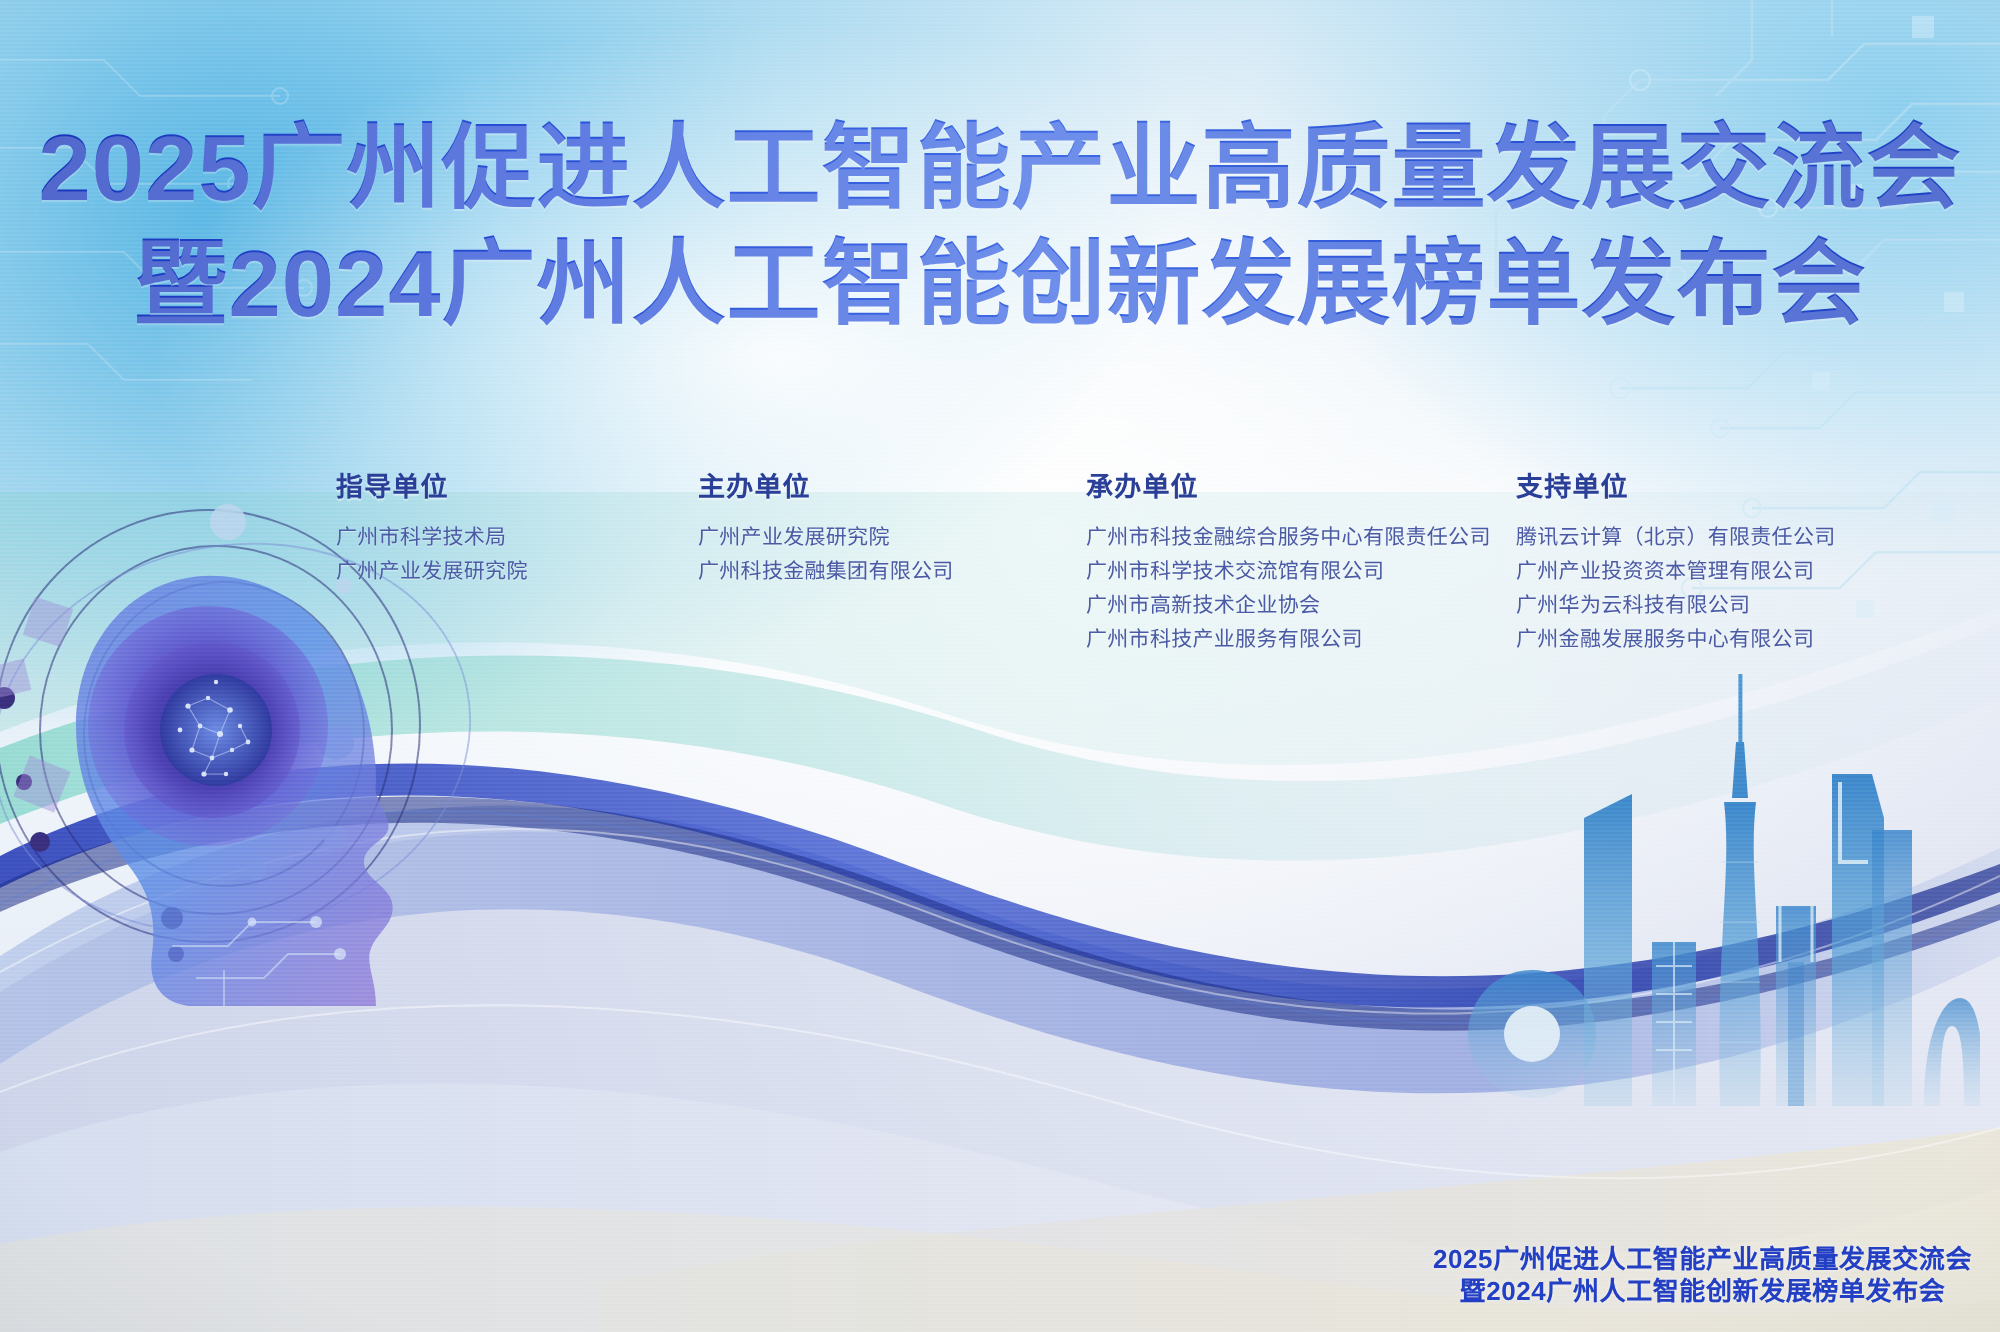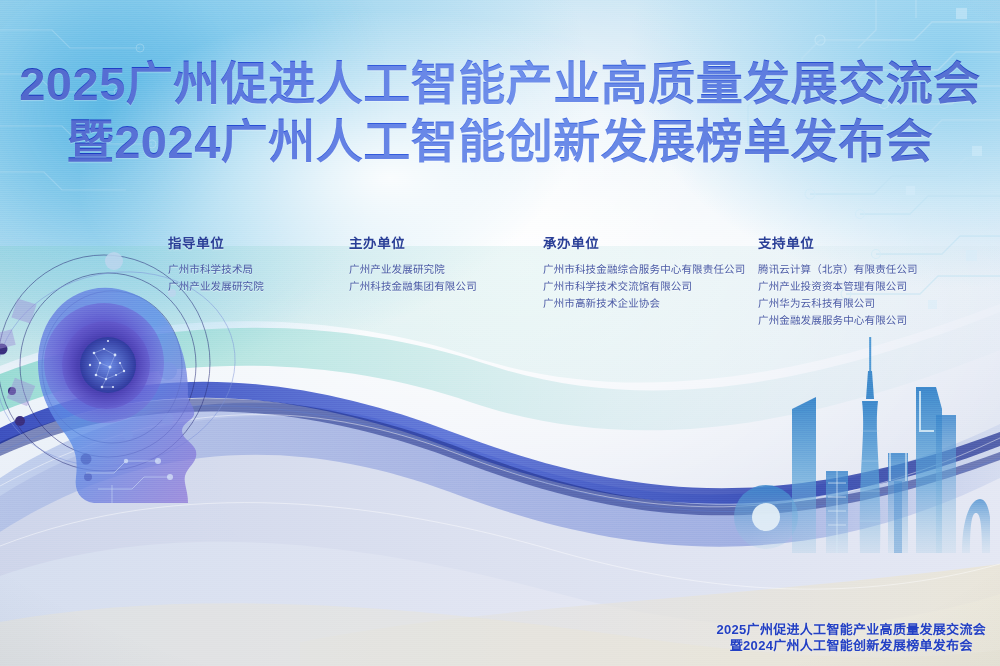--- a/index.html
+++ b/index.html
@@ -462,20 +462,21 @@
       <div class="org-head">主办单位</div>
       <div class="org-item">广州产业发展研究院</div>
       <div class="org-item">广州科技金融集团有限公司</div>
     </div>
 
     <div class="org-col c3">
       <div class="org-head">承办单位</div>
       <div class="org-item">广州市科技金融综合服务中心有限责任公司</div>
       <div class="org-item">广州市科学技术交流馆有限公司</div>
       <div class="org-item">广州市高新技术企业协会</div>
+      <div class="org-item">广州市科技产业服务有限公司</div>
     </div>
 
     <div class="org-col c4">
       <div class="org-head">支持单位</div>
       <div class="org-item">腾讯云计算（北京）有限责任公司</div>
       <div class="org-item">广州产业投资资本管理有限公司</div>
       <div class="org-item">广州华为云科技有限公司</div>
       <div class="org-item">广州金融发展服务中心有限公司</div>
     </div>
 

